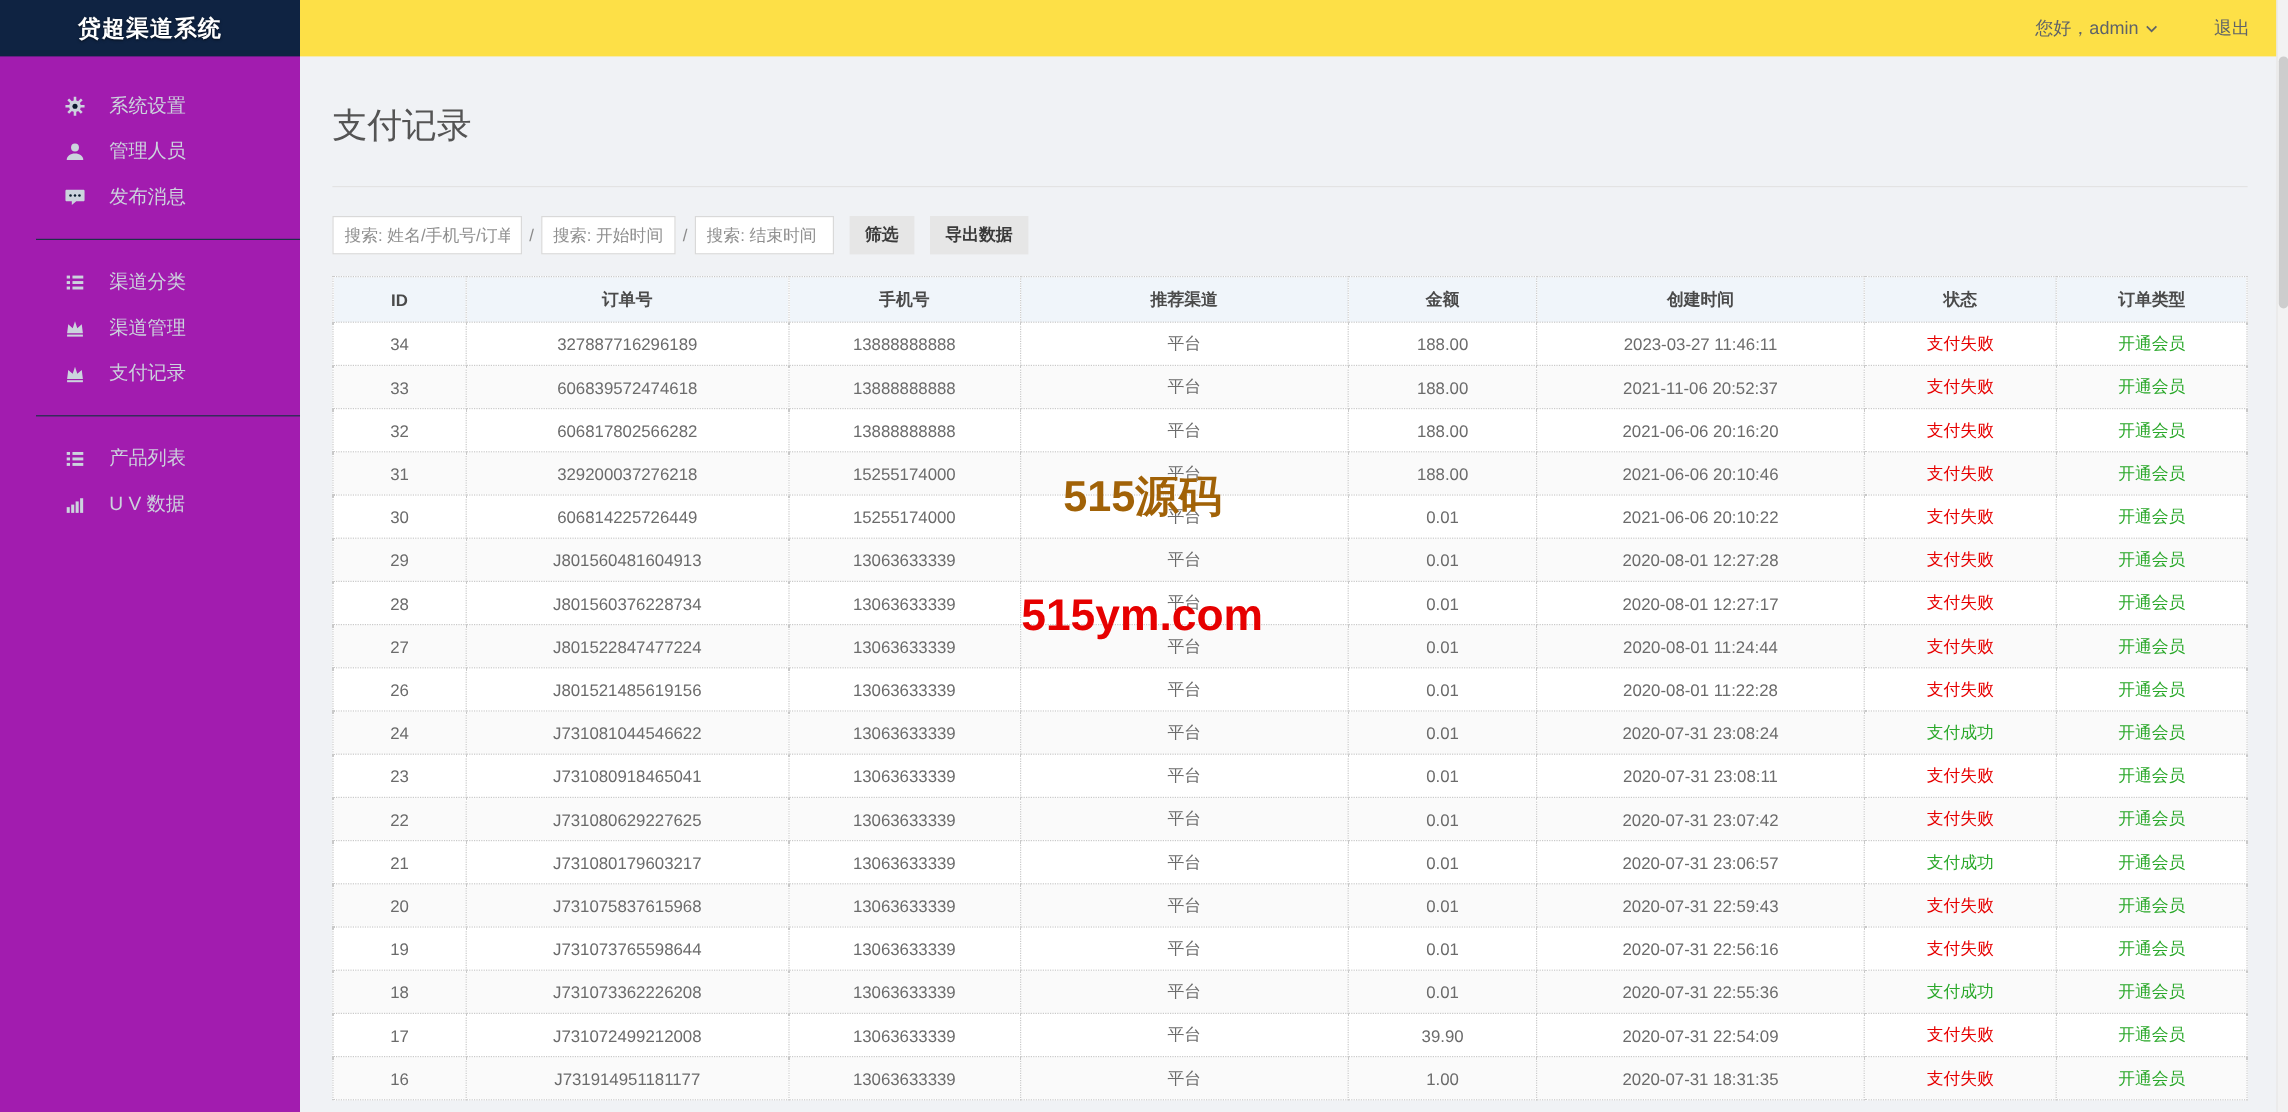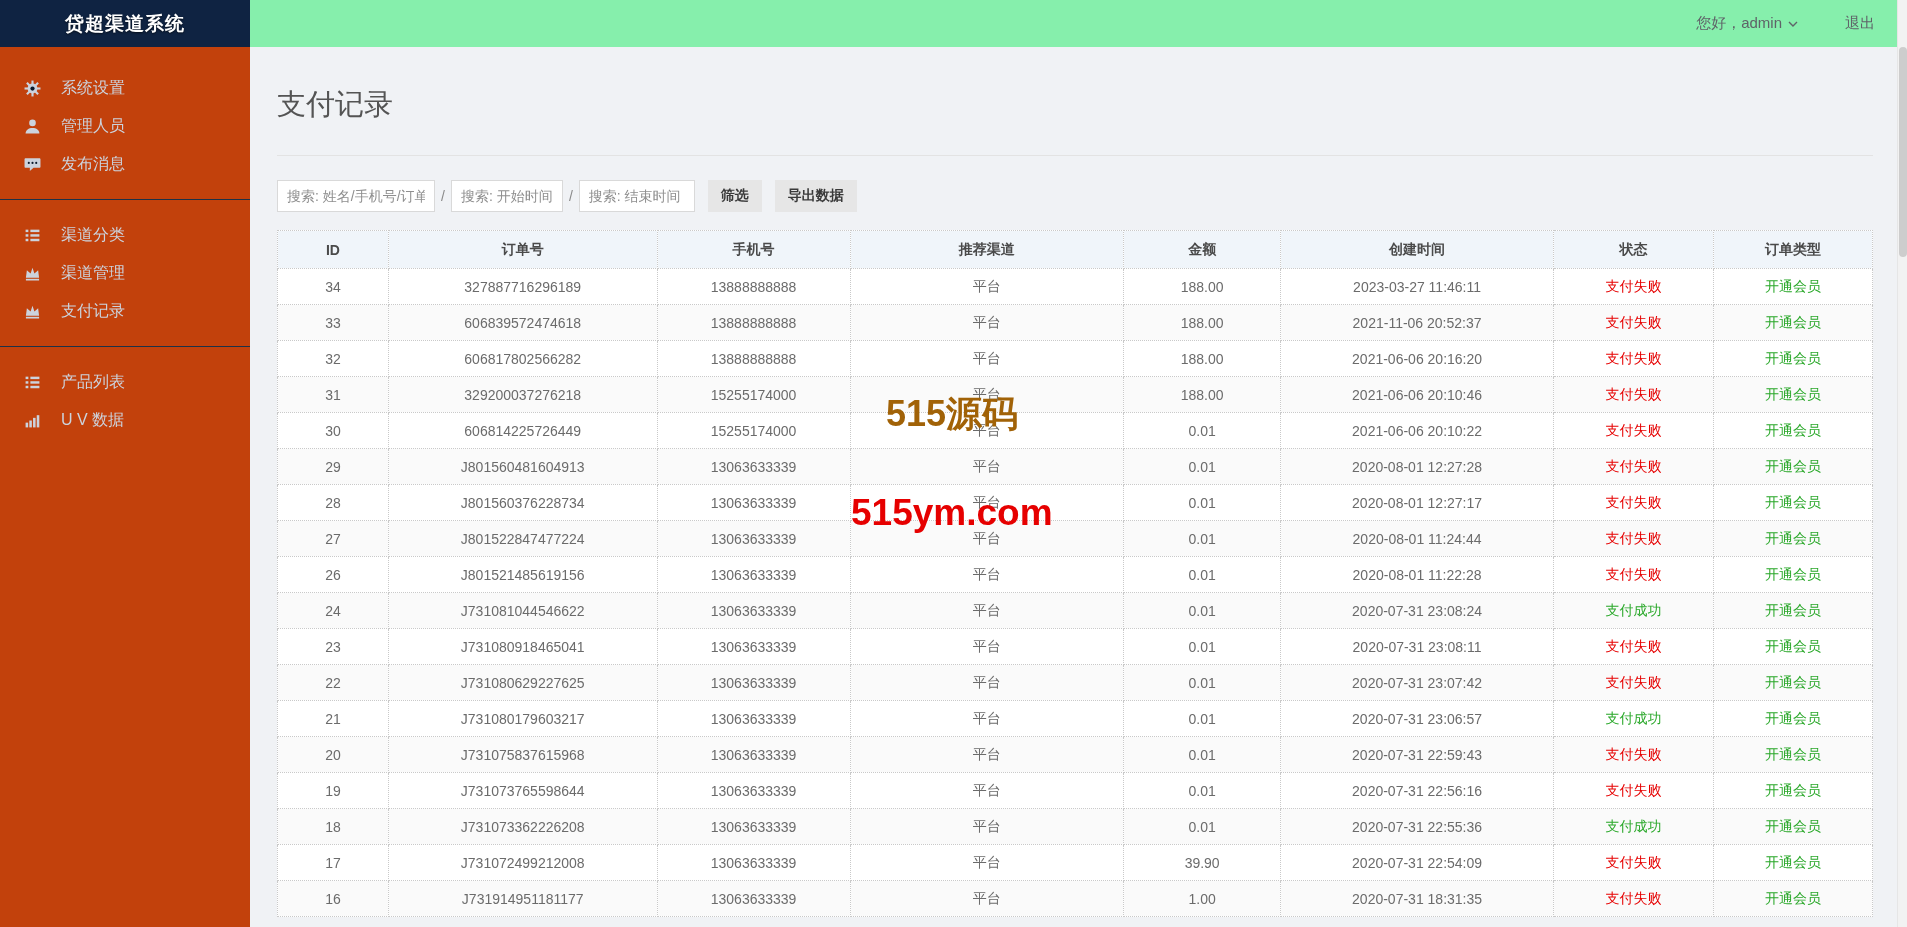--- a/index.html
+++ b/index.html
@@ -1,34 +1,34 @@
 <!DOCTYPE html>
 <html><head>
 <meta charset="utf-8">
 <style>
   * { margin:0; padding:0; box-sizing:border-box; }
   html,body { width:1907px; height:927px; overflow:hidden; }
   body { font-family:"Liberation Sans","DejaVu Sans",sans-serif; background:#f0f2f5; }
   .app { position:relative; width:1907px; height:927px; display:flex; }
 
   
-  .sidebar { width:250px; height:927px; background:#c2410c; flex:0 0 250px; }
+  .sidebar { width:250px; height:927px; background:#a21caf; flex:0 0 250px; }
   .logo { height:47px; background:#0f2342; color:#fff; font-size:19px; font-weight:bold;
           display:flex; align-items:center; justify-content:center; letter-spacing:1px;
           text-shadow:0 1px 2px rgba(0,0,0,.6); }
-  .side-nav { padding-top:22px; }
+  .side-nav { padding-top:22px;margin-left:30px; }
   .side-item { height:38px; display:flex; align-items:center; padding-left:24px; cursor:pointer; color:#ccd3dd; }
   .side-item .icn { width:17px; height:17px; margin-right:20px; display:inline-flex; }
   .side-item .icn svg { width:17px; height:17px; }
   .side-item .lbl { font-size:16px; }
   .side-divider { border-top:1px solid #1d3147; margin:16px 0; }
 
   
   .main { position:relative; flex:1; height:927px; }
-  .topbar { height:47px; background:#86efac; display:flex; align-items:center; justify-content:flex-end; padding-right:32px; }
+  .topbar { height:47px; background:#fde047; display:flex; align-items:center; justify-content:flex-end; padding-right:32px; }
   .topbar .greet { font-size:15px; color:#5f6368; cursor:pointer; display:inline-flex; align-items:center; }
   .topbar .caret { margin-left:5px; display:inline-flex; }
   .topbar .logout { font-size:15px; color:#5f6368; margin-left:46px; cursor:pointer; text-decoration:none; }
 
   .content { padding:0 34px 0 27px; }
   .page-title { font-size:29px; font-weight:normal; color:#545454; margin-top:38px; }
   .title-divider { border:none; border-top:1px solid #e3e3e3; margin-top:30px; }
 
   .filter-row { margin-top:24px; display:flex; align-items:center; }
   .filter-row input { height:32px; border:1px solid #d9d9d9; background:#fff; padding:0 9px;

